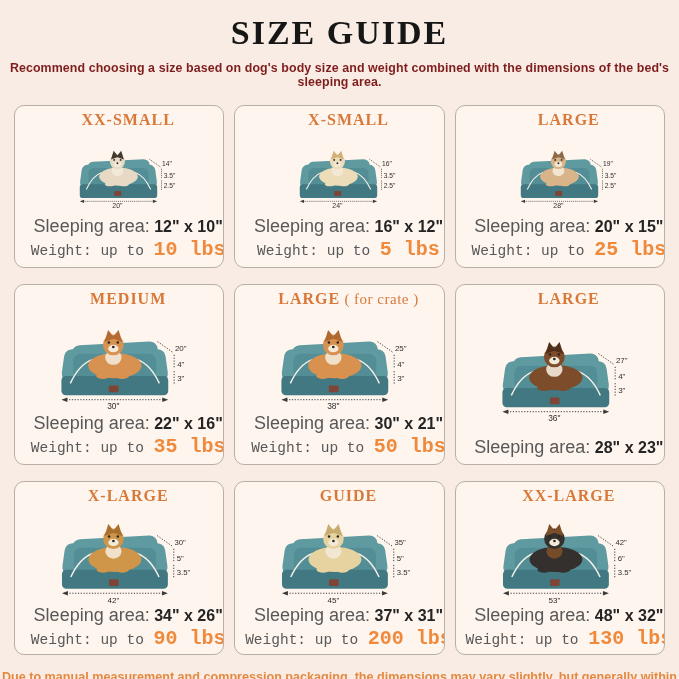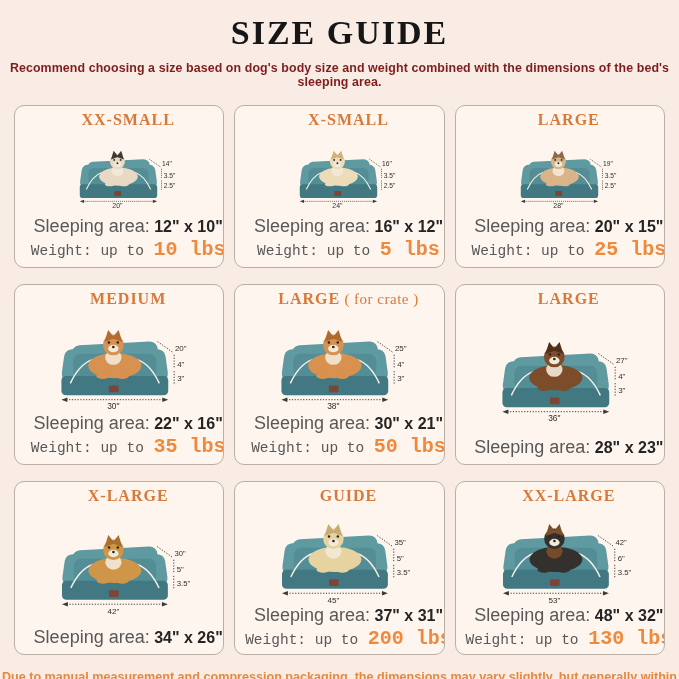--- a/index.html
+++ b/index.html
@@ -388,20 +388,21 @@
       <line x1="168" y1="82" x2="168" y2="98" stroke="#3a3a3a" stroke-width="1.3" stroke-dasharray="0.6 3.2" stroke-linecap="round"></line>
       <text x="172" y="95" font-size="10.5" fill="#2f2f2f">3.5"</text>
       <line x1="23" y1="120" x2="153" y2="120" stroke="#3a3a3a" stroke-width="1.3" stroke-dasharray="0.6 3.2" stroke-linecap="round"></line>
       <polygon points="16,120 24,117 24,123" fill="#3a3a3a"></polygon>
       <polygon points="160,120 152,117 152,123" fill="#3a3a3a"></polygon>
       <text x="86" y="133" font-size="11.0" fill="#2f2f2f" text-anchor="middle">42"</text>
     </g>
   </svg>
         </div>
     <p class="sleep-line"><span class="lbl">Sleeping area:</span> <span class="val">34" x 26"</span></p>
+    <p class="weight-line"><span class="lbl">Weight: up to</span> <span class="wval">90 lbs</span></p>
   </section>
 
   <section class="card row2">
     <h2 class="card-title"><span class="t-main">GUIDE</span><span class="t-suffix"></span></h2>
     <div class="bed-figure">
   <svg viewBox="0 0 212 136" preserveAspectRatio="xMidYMid meet" role="img">
     <g transform="translate(0.0 0.0) scale(1)">
 
       <rect x="30" y="44" width="116" height="22" rx="11" fill="#5f9aa1" transform="rotate(-3 88 55)"></rect>
       <rect x="18" y="52" width="24" height="44" rx="11" fill="#5f9aa1" transform="rotate(8 30 74)"></rect>

